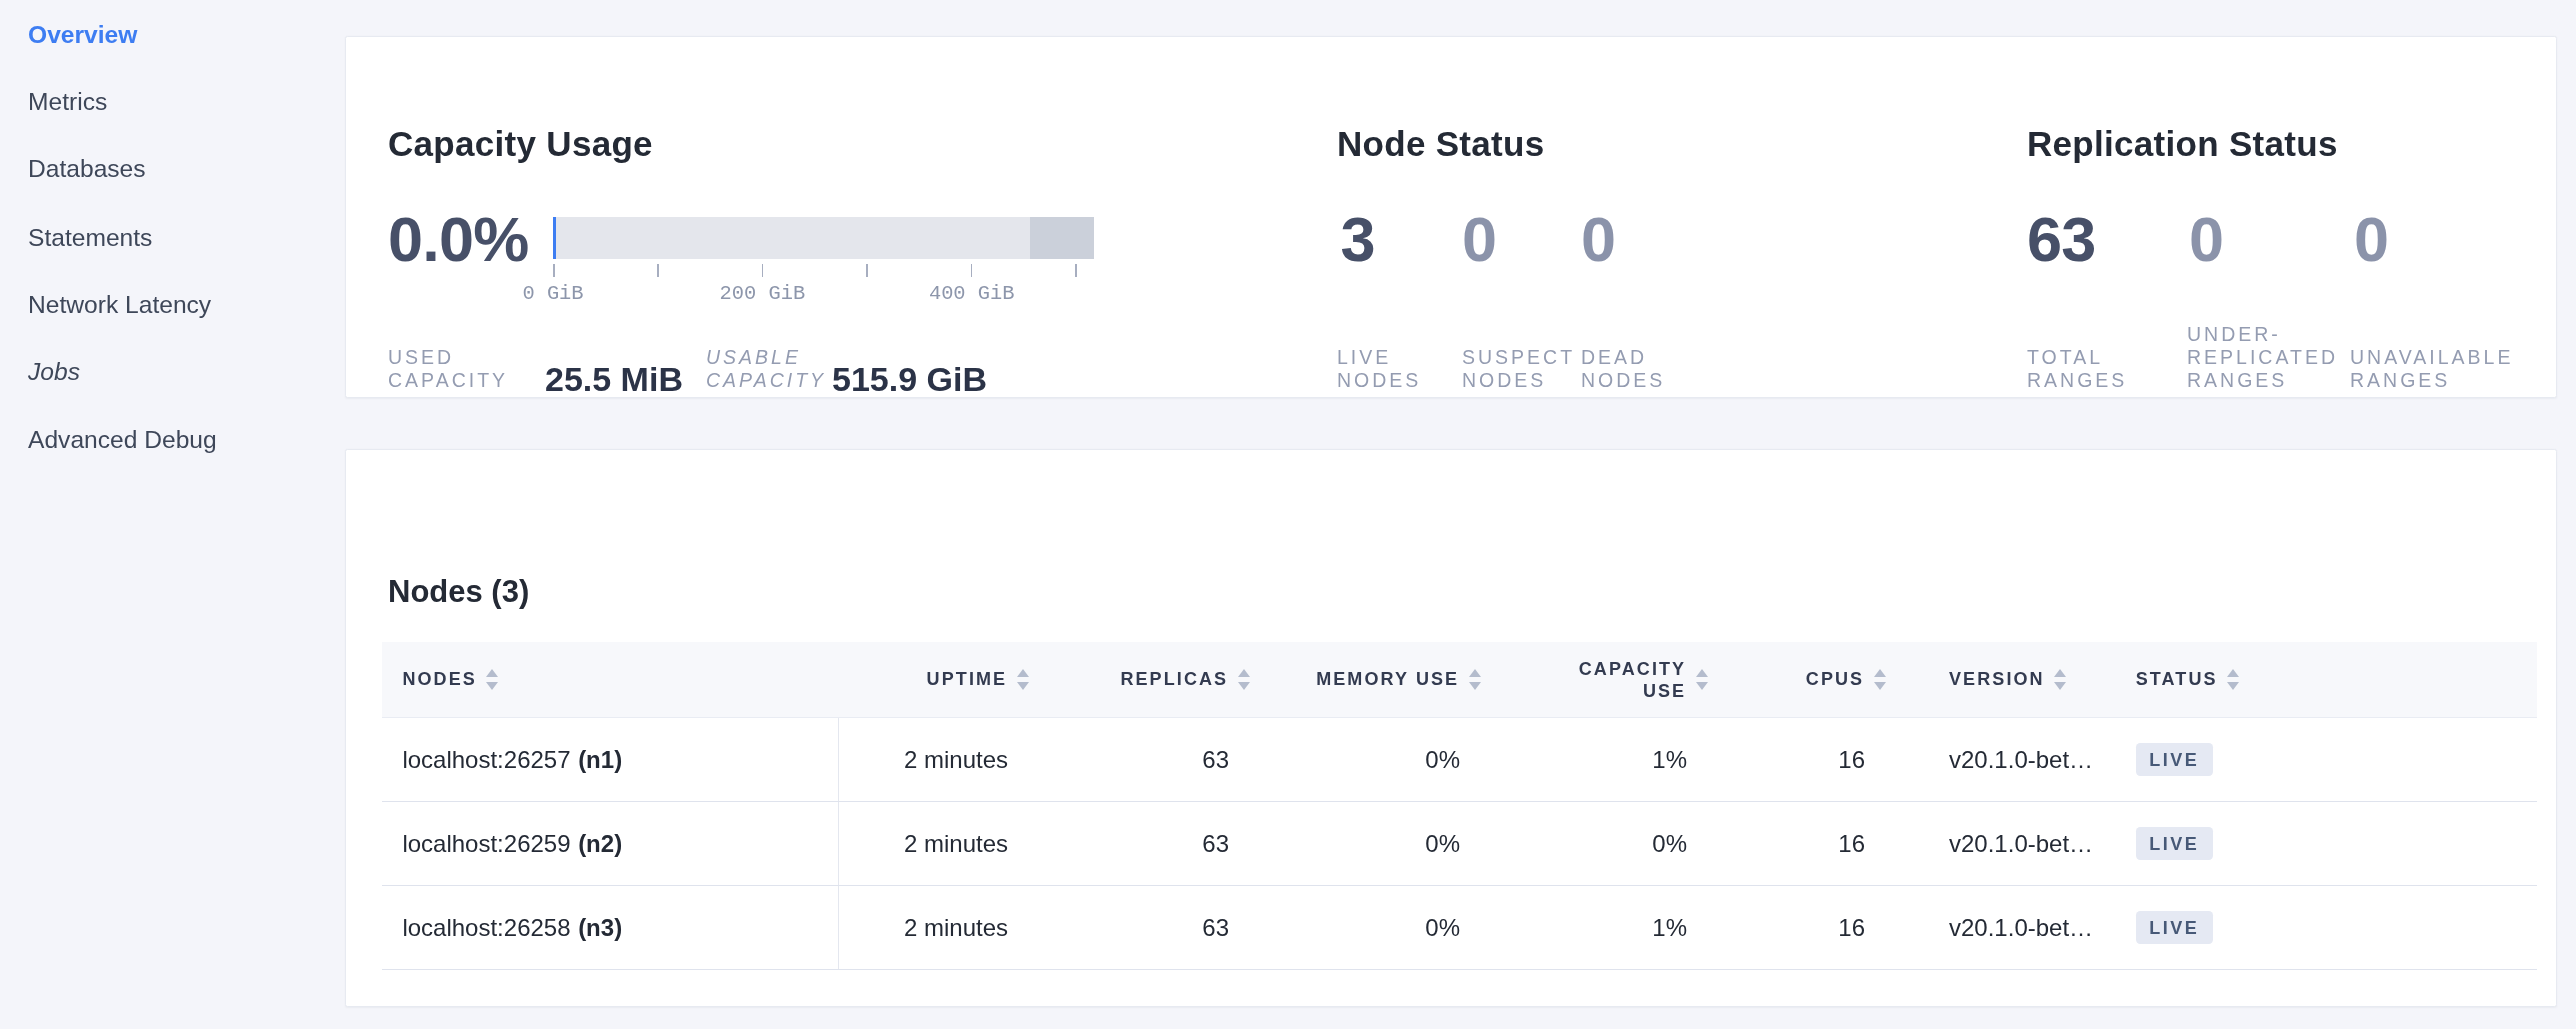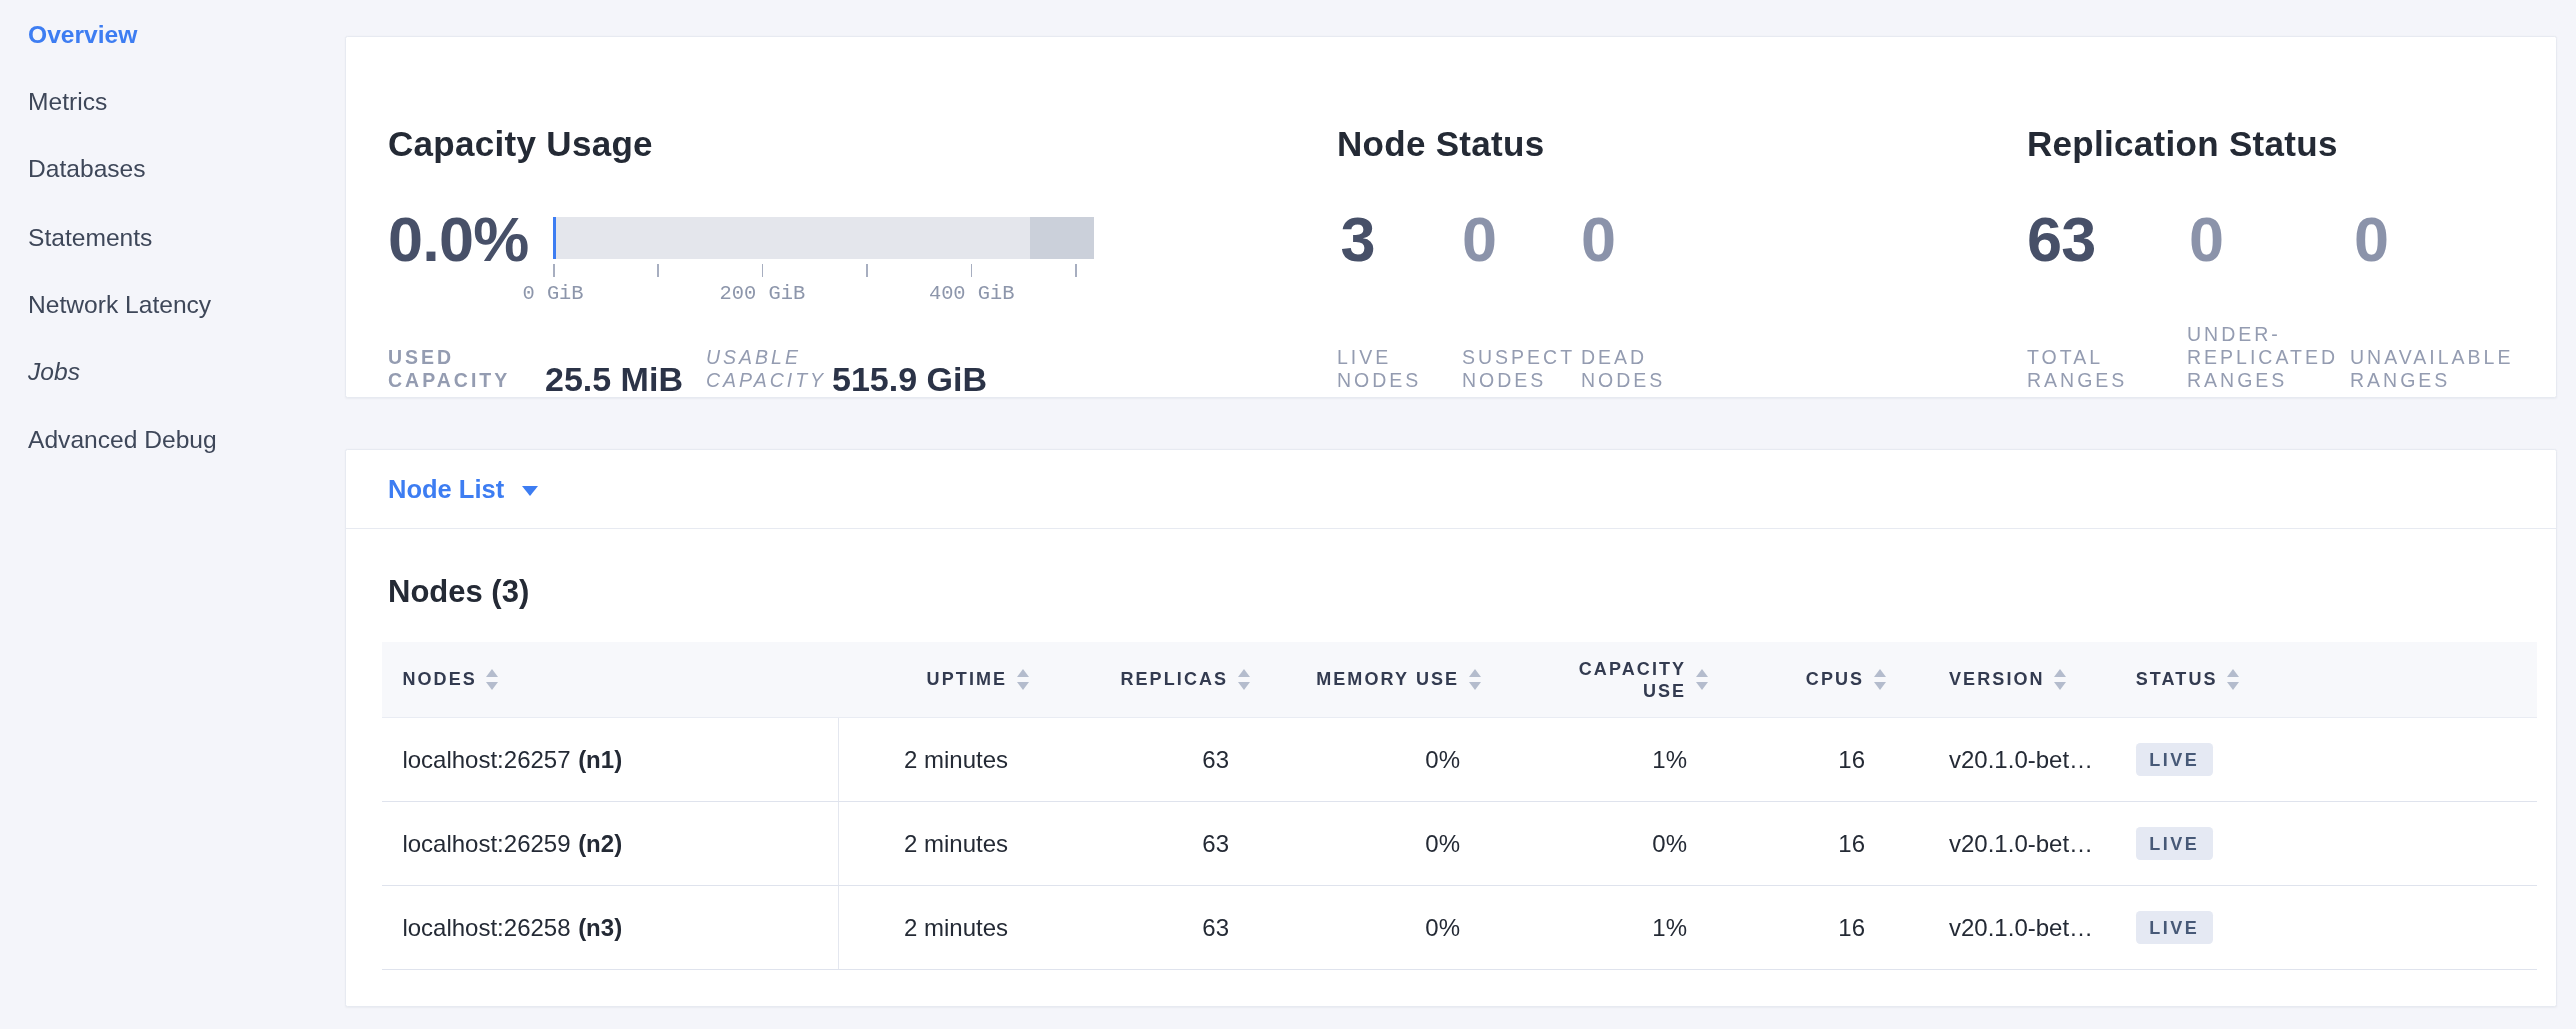--- a/index.html
+++ b/index.html
@@ -175,21 +175,21 @@
         <span class="gauge-tick"></span>
         <span class="gauge-tick"></span>
         <span class="gauge-tick"></span>
         <span class="gauge-tick"></span>
       </div>
       <div class="gauge-axis-label gal-0">0 GiB</div>
       <div class="gauge-axis-label gal-1">200 GiB</div>
       <div class="gauge-axis-label gal-2">400 GiB</div>
     </div>
 
-    <div class="stat-label" style="left:0;font-weight:bold;">USED
+    <div class="stat-label" style="left:0;">USED
 CAPACITY</div>
     <div class="stat-value" style="left:157px;">25.5 MiB</div>
     <div class="stat-label" style="left:318px;font-style:italic;">USABLE
 CAPACITY</div>
     <div class="stat-value" style="left:444px;">515.9 GiB</div>
   </div>
 
   <div class="panel p-nodes">
     <h2 class="panel-title">Node Status</h2>
     <div class="big-num" style="left:3.4px;">3</div>
@@ -213,26 +213,20 @@
     <div class="stat-label three-line" style="left:160px;">UNDER-
 REPLICATED
 RANGES</div>
     <div class="stat-label" style="left:323px;">UNAVAILABLE
 RANGES</div>
   </div>
 </section>
 
 <section class="card card2">
 
-  <div class="dropbar">
-    <button class="node-list-btn">
-      <span>Node List</span>
-      <span class="tri-down"></span>
-    </button>
-  </div>
 
   <h2 class="nodes-heading">Nodes (3)</h2>
 
   <div class="tbl">
 
     <div class="tr thead">
       <div class="th al c-nodes">
         <span>NODES</span>
         <span class="sort">
             <i class="up"></i>

